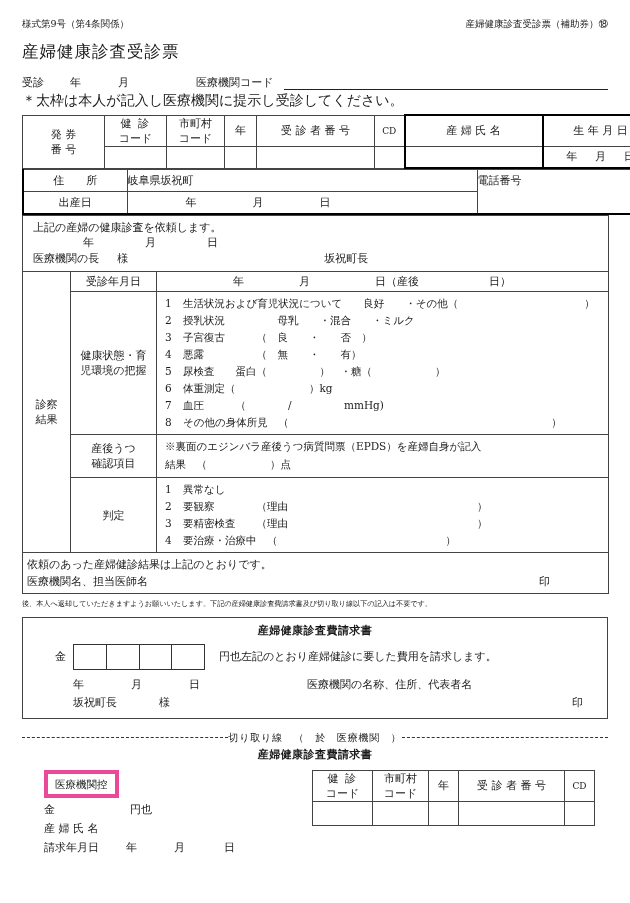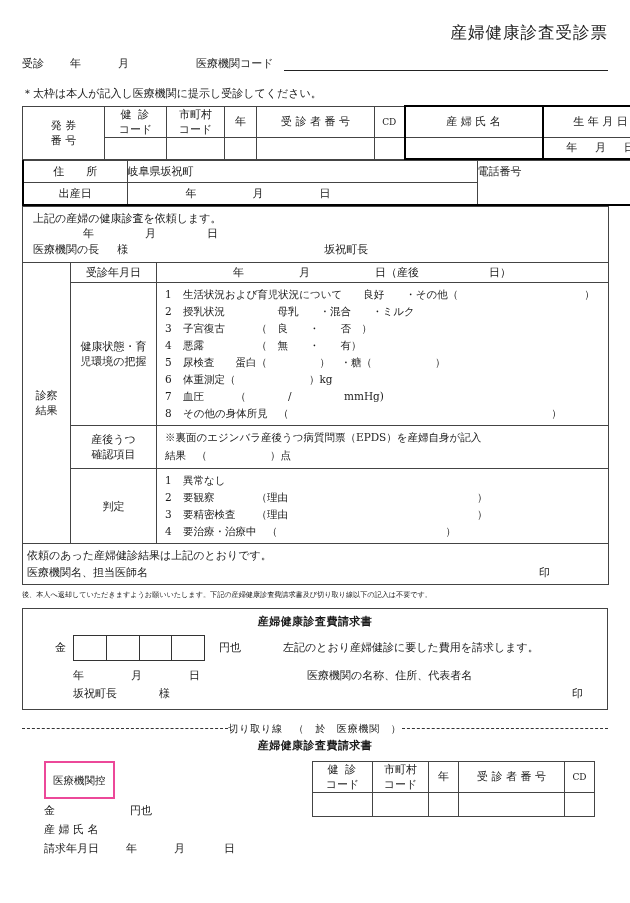--- a/index.html
+++ b/index.html
@@ -14,26 +14,26 @@
   }
   .page { position:absolute; left:0; top:0; width:630px; height:903px; padding: 18px 22px; }
 
   
   .row { display:flex; }
   .sp2 { letter-spacing:.14em; }
 
   
   .topbar { display:flex; justify-content:space-between; align-items:baseline;
             font-size:9.5px; margin-bottom:10px; }
-  .doc-title { text-align:right; font-size:16.5px; letter-spacing:.06em;
+  .doc-title { text-align:left; font-size:16.5px; letter-spacing:.06em;
                margin: 4px 0 12px 0; }
   .line2 { display:flex; align-items:flex-end; font-size:11px; margin-bottom:1px; }
   .line2 .lbl { margin-right:2px; }
   .code-rule { flex:1; border-bottom:1px solid #222; height:11px; margin-left:8px; }
-  .notice { font-size:11px; margin:15px 0 4px 0; }
+  .notice { font-size:14px; margin:2px 0 4px 0; }
 
   
   .tbl { border-collapse:collapse; width:100%; table-layout:fixed; }
   .tbl td, .tbl th { border:1px solid #444; font-weight:normal; padding:0; }
   .thick { border:2px solid #000 !important; }
 
   .cell { font-size:11px; text-align:center; }
   .cellL { font-size:11px; text-align:left; padding-left:6px; }
 
   
@@ -58,27 +58,31 @@
   .bill-title { text-align:center; font-size:11px; font-weight:bold; letter-spacing:.04em; margin-bottom:6px;}
   .moneyboxes { display:flex; border:1px solid #333; height:26px; width:132px; }
   .moneyboxes > i { flex:1; border-right:1px solid #333; }
   .moneyboxes > i:last-child { border-right:none; }
 
   
   .cutline { display:flex; align-items:center; gap:0; margin:12px 0 2px 0; font-size:10px; }
   .cutline .dash { flex:1; border-top:1.5px dashed #333; height:0; }
   .arrowtxt { white-space:nowrap; letter-spacing:.08em; }
 
-  .stamp { display:inline-block; border:2px solid #ec4899; padding:8px 7px; font-size:10.5px; }
+  .stamp { display:inline-block; border:4px solid #ec4899; padding:1px 7px; font-size:10.5px; }
 </style>
 </head>
 <body>
 
 <div class="page">
 
+  <div class="topbar">
+    <span>様式第9号（第4条関係）</span>
+    <span>産婦健康診査受診票（補助券）⑱</span>
+  </div>
 
   <div class="doc-title">産婦健康診査受診票</div>
 
   <div class="line2">
     <span class="lbl" style="width:46px">受診</span>
     <span class="lbl" style="width:46px">年</span>
     <span class="lbl" style="width:76px">月</span>
     <span class="lbl">医療機関コード</span>
     <span class="code-rule"></span>
   </div>
@@ -323,21 +327,21 @@
     <div class="bill-title">産婦健康診査費請求書</div>
     <div style="display:flex;align-items:center;font-size:11px;padding-left:32px">
       <span style="margin-right:7px">金</span>
       <div class="moneyboxes">
           <i></i>
           <i></i>
           <i></i>
           <i></i>
         </div>
       <span style="margin-left:14px">円也</span>
-      <span style="margin-left:42px">左記のとおり産婦健診に要した費用を請求します。</span>
+      <span style="">左記のとおり産婦健診に要した費用を請求します。</span>
     </div>
     <div style="display:flex;font-size:11px;padding-left:50px;margin-top:7px">
       <span style="width:58px">年</span>
       <span style="width:58px">月</span>
       <span style="width:118px">日</span>
       <span>医療機関の名称、住所、代表者名</span>
     </div>
     <div style="display:flex;font-size:11px;padding-left:50px;margin-top:3px">
       <span style="width:86px">坂祝町長</span>
       <span>様</span>

